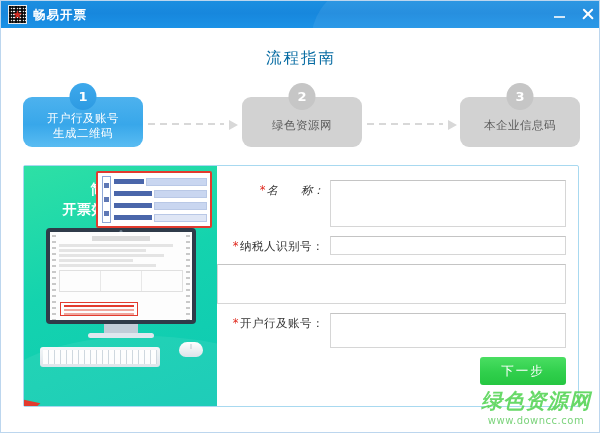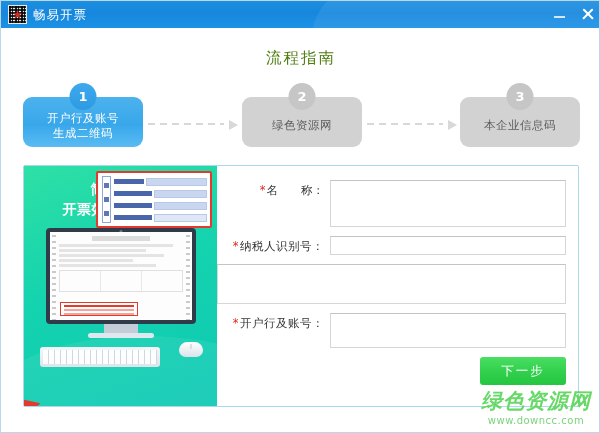--- a/index.html
+++ b/index.html
@@ -39,40 +39,40 @@
   }
   .qr-grid::after{
     content:""; position:absolute; left:50%; top:50%;
     transform: translate(-50%,-50%);
     width: 9px; height: 9px; background:#d42b22;
     clip-path: polygon(50% 0%, 62% 35%, 100% 35%, 70% 57%, 82% 100%, 50% 73%, 18% 100%, 30% 57%, 0% 35%, 38% 35%);
   }
   .tb-title {
     position: absolute; left: 32px; top: 4px;
     font-size: 12.5px; color: #ffffff; letter-spacing: 1px;
-    line-height: 19px; font-weight: 400;
+    line-height: 19px; font-weight: 700;
   }
   .tb-btns { position: absolute; right: 6px; top: 0; height: 27px;
     display: flex; align-items: center; gap: 13px; }
   .tb-btn { width: 15px; height: 15px; position: relative; cursor: pointer; }
   .tb-min::before {
     content:""; position:absolute; left:2px; top:9px; width:11px; height:2px;
     background:#cfe6f8;
   }
   .tb-close::before, .tb-close::after {
     content:""; position:absolute; left:1px; top:6px; width:14px; height:2.4px;
     background:#ffffff; border-radius:1px;
   }
   .tb-close::before { transform: rotate(45deg); }
   .tb-close::after  { transform: rotate(-45deg); }
 
   
   .page-title {
     position: absolute; top: 47px; left: 0; width: 600px;
-    text-align: center; font-size: 15.5px; color: #4d7c0f;
+    text-align: center; font-size: 15.5px; color: #0369a1;
     letter-spacing: 2px;
   }
 
   
   .steps { position: absolute; top: 82px; left: 0; width: 600px; height: 66px; }
   .step {
     position: absolute; top: 14px; width: 120px; height: 50px;
     border-radius: 9px; text-align: center;
     display: flex; align-items: center; justify-content: center;
     cursor: pointer;
@@ -182,21 +182,21 @@
 
   
   .form { position:absolute; left:193px; top:0; right:0; bottom:0; padding: 14px 12px 0 0; }
   .form-row { display:flex; align-items:flex-start; margin-bottom: 9px; }
   .form-label {
     width: 113px; text-align: right; padding-right: 6px; padding-top: 3px;
     font-size: 11.5px; color:#333333; white-space: nowrap;
     letter-spacing: .5px;
   }
   .req { color:#e02a1f; margin-right:1px; }
-  .lbl-name { letter-spacing: 0; }
+  .lbl-name { letter-spacing: 0; font-style: italic; }
   .form-field {
     flex:1; border:1px solid #d6d6d6; background:#ffffff;
     font-size: 11.5px; color:#333; padding: 4px 6px; outline: none;
     font-family: "DejaVu Sans", "Liberation Sans", sans-serif;
     border-top-color:#c4c4c4; resize:none;
   }
   .f-tall { height: 47px; }
   .f-short { height: 19px; }
   .f-mid { height: 40px; }
   .f-last { height: 35px; }

